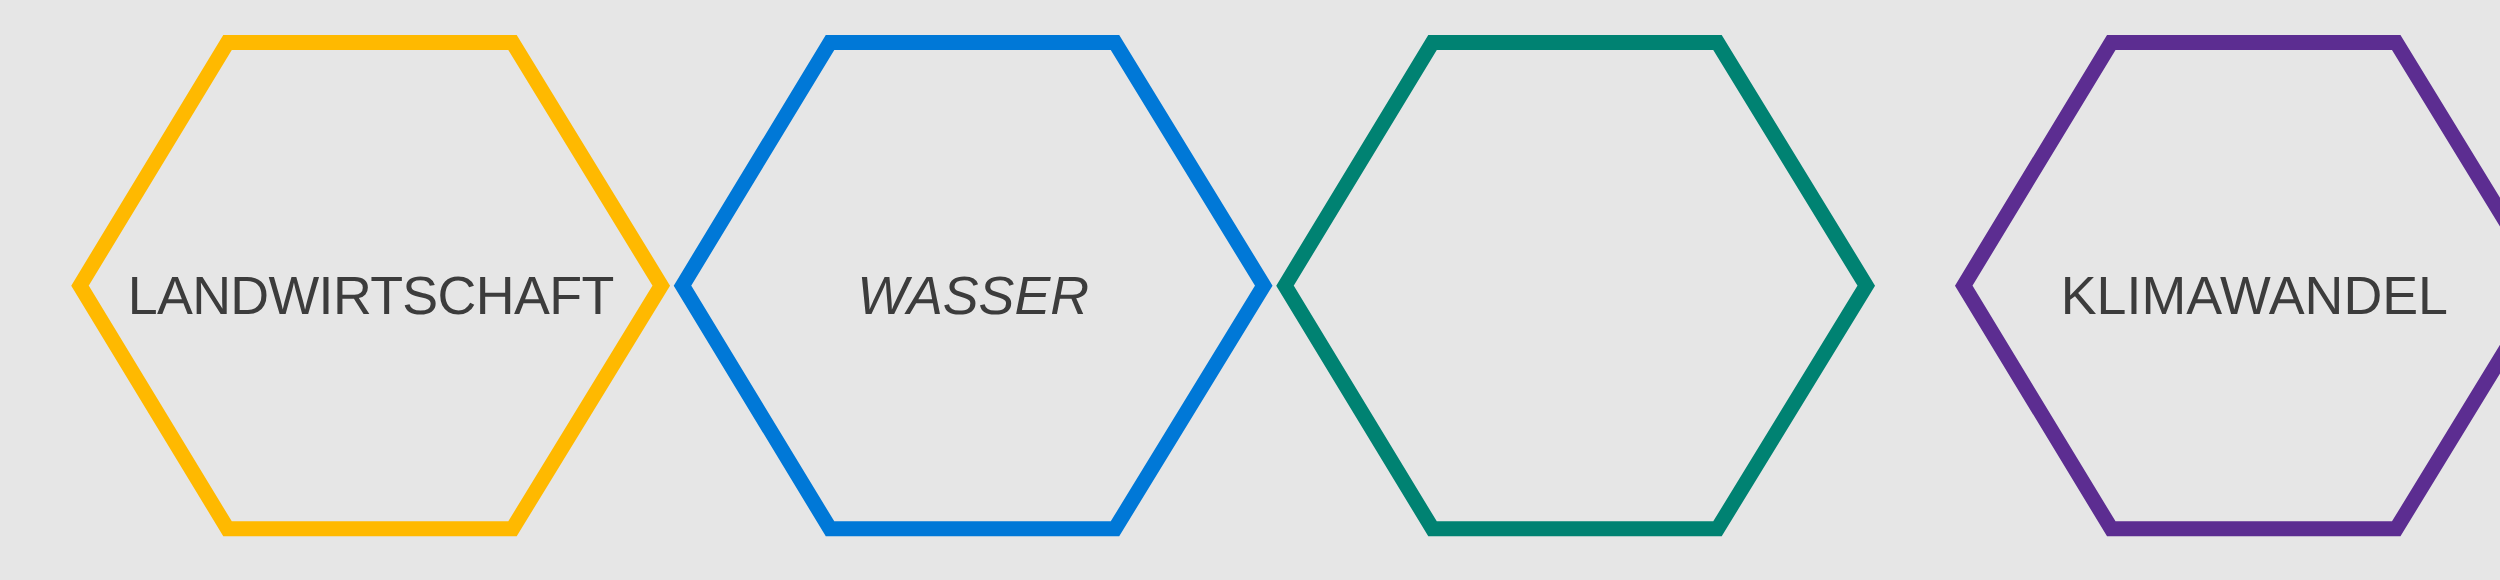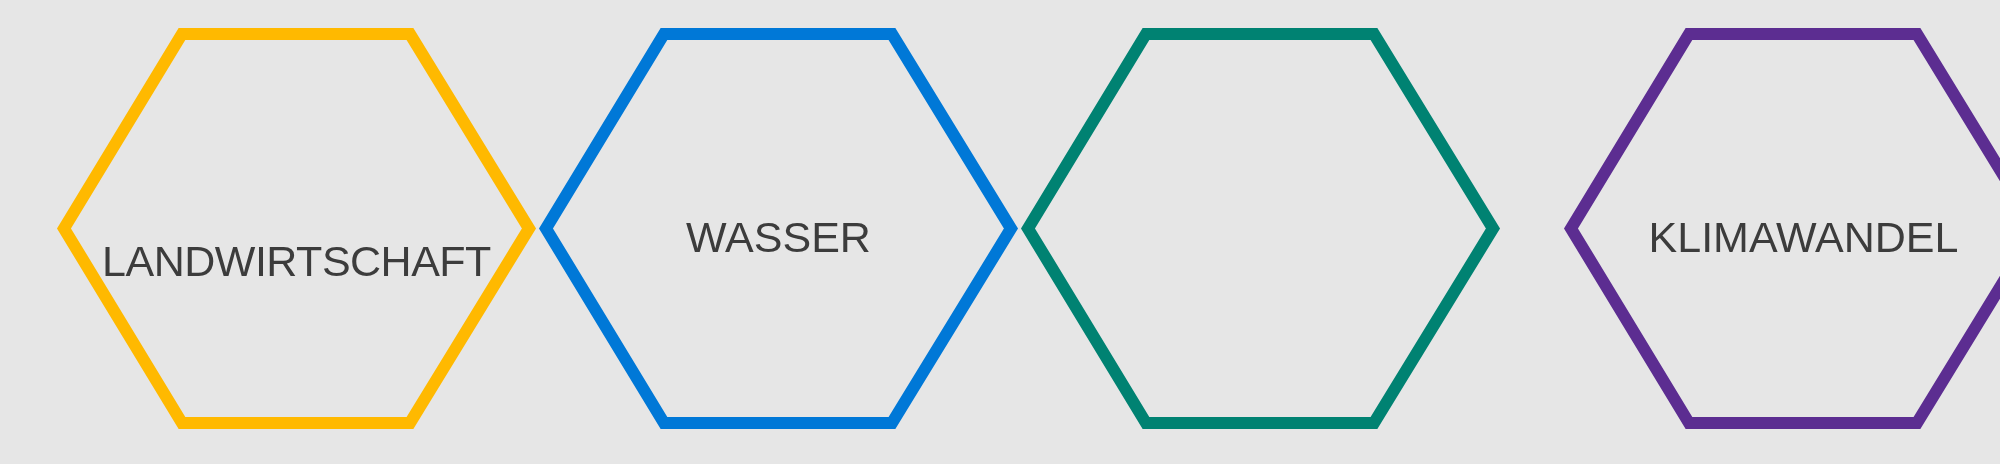--- a/index.html
+++ b/index.html
@@ -35,36 +35,35 @@
       top: 182px;
       text-align: center;
       font-size: 43px;
       line-height: 54px;
       color: #3c3c3c;
       letter-spacing: 0px;
       white-space: nowrap;
     }
     .hex-label.narrow {
       letter-spacing: -0.5px;
-      margin-top: 24px;
     }
   </style>
 </head>
 <body>
 
 <div>
 
   <div class="hex" style="left:57px;">
     <svg viewBox="0 0 479 401">
       <polygon points="125,6 353,6 472,200.5 353,395 125,395 7,200.5" fill="none" stroke="#FFB900" stroke-width="12" stroke-linejoin="miter"></polygon>
     </svg>
     <div class="hex-label narrow">LANDWIRTSCHAFT</div>
   </div>
 
-  <div class="hex" style="left:539px;">
+  <div class="hex" style="left:539px;font-style:italic;">
     <svg viewBox="0 0 479 401">
       <polygon points="125,6 353,6 472,200.5 353,395 125,395 7,200.5" fill="none" stroke="#0078D7" stroke-width="12" stroke-linejoin="miter"></polygon>
     </svg>
     <div class="hex-label">WASSER</div>
   </div>
 
   <div class="hex" style="left:1021px;">
     <svg viewBox="0 0 479 401">
       <polygon points="125,6 353,6 472,200.5 353,395 125,395 7,200.5" fill="none" stroke="#008272" stroke-width="12" stroke-linejoin="miter"></polygon>
     </svg>

